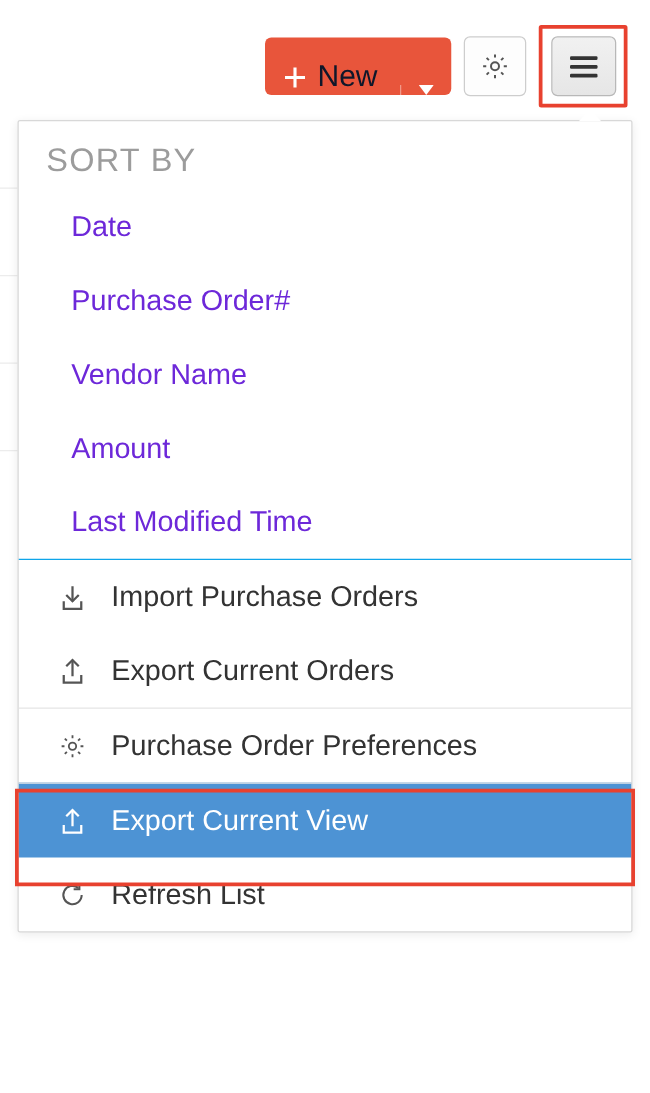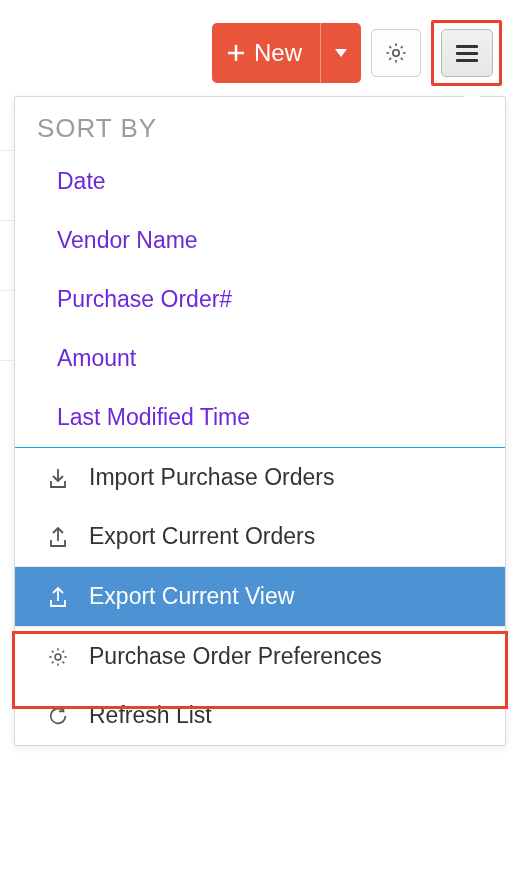--- a/index.html
+++ b/index.html
@@ -18,23 +18,24 @@
       display: flex;
       justify-content: flex-end;
       align-items: center;
       padding: 20px 18px 10px 18px;
       gap: 10px;
     }
     .new-btn-group {
       display: flex;
       background: #e8553b;
       border-radius: 5px;
-      color: #ffffff;
+      color: #0f172a;
       overflow: hidden;
-      height: 60px;
+      height: 46px;
+      align-items: flex-end;
     }
     .new-btn {
       display: flex;
       align-items: center;
       padding: 0 18px 0 14px;
       font-size: 24px;
       cursor: pointer;
       gap: 8px;
     }
     .new-btn-dropdown {
@@ -226,22 +227,22 @@
           <span></span>
       </div>
     </div>
   </div>
 </div>
 
 <div class="dropdown-panel">
   <div class="sort-label">SORT BY</div>
   <ul class="sort-list">
     <li class="sort-item"><span>Date</span></li>
+    <li class="sort-item"><span>Purchase Order#</span></li>
     <li class="sort-item"><span>Vendor Name</span></li>
-    <li class="sort-item"><span>Purchase Order#</span></li>
     <li class="sort-item"><span>Amount</span></li>
     <li class="sort-item"><span>Last Modified Time</span></li>
   </ul>
   <ul class="action-list">
     <li class="action-item">
       <span class="icon-slot">
           <svg width="20" height="22" viewBox="0 0 20 22" fill="none" stroke="#555" stroke-width="1.8">
             <polyline points="3,14 3,20 17,20 17,14"></polyline>
             <line x1="10" y1="2" x2="10" y2="14"></line>
             <polyline points="5,9 10,14 15,9"></polyline>
@@ -252,39 +253,39 @@
     <li class="action-item">
       <span class="icon-slot">
           <svg width="20" height="22" viewBox="0 0 20 22" fill="none" stroke="#555" stroke-width="1.8">
             <polyline points="3,14 3,20 17,20 17,14"></polyline>
             <line x1="10" y1="15" x2="10" y2="2"></line>
             <polyline points="5,7 10,2 15,7"></polyline>
           </svg>
         </span>
       <span>Export Current Orders</span>
     </li>
+    <li class="action-item action-divider">
+      <span class="icon-slot">
+          <svg width="22" height="22" viewBox="0 0 24 24" fill="none" stroke="#555" stroke-width="1.6">
+            <circle cx="12" cy="12" r="3.2"></circle>
+            <path d="M12 2.5v2.5M12 19v2.5M21.5 12h-2.5M5 12H2.5M18.7 5.3l-1.8 1.8M7.1 16.9l-1.8 1.8M18.7 18.7l-1.8-1.8M7.1 7.1L5.3 5.3"></path>
+          </svg>
+        </span>
+      <span>Purchase Order Preferences</span>
+    </li>
     <li class="action-item selected action-divider">
       <span class="icon-slot">
           <svg width="20" height="22" viewBox="0 0 20 22" fill="none" stroke="#fff" stroke-width="1.8">
             <polyline points="3,14 3,20 17,20 17,14"></polyline>
             <line x1="10" y1="15" x2="10" y2="2"></line>
             <polyline points="5,7 10,2 15,7"></polyline>
           </svg>
         </span>
       <span>Export Current View</span>
     </li>
-    <li class="action-item action-divider">
-      <span class="icon-slot">
-          <svg width="22" height="22" viewBox="0 0 24 24" fill="none" stroke="#555" stroke-width="1.6">
-            <circle cx="12" cy="12" r="3.2"></circle>
-            <path d="M12 2.5v2.5M12 19v2.5M21.5 12h-2.5M5 12H2.5M18.7 5.3l-1.8 1.8M7.1 16.9l-1.8 1.8M18.7 18.7l-1.8-1.8M7.1 7.1L5.3 5.3"></path>
-          </svg>
-        </span>
-      <span>Purchase Order Preferences</span>
-    </li>
     <li class="action-item">
       <span class="icon-slot">
           <svg width="22" height="22" viewBox="0 0 24 24" fill="none" stroke="#555" stroke-width="1.8">
             <path d="M20 12a8 8 0 1 1-3-6.2"></path>
             <polyline points="18,2 18,7 13,7"></polyline>
           </svg>
         </span>
       <span>Refresh List</span>
     </li>
   </ul>

